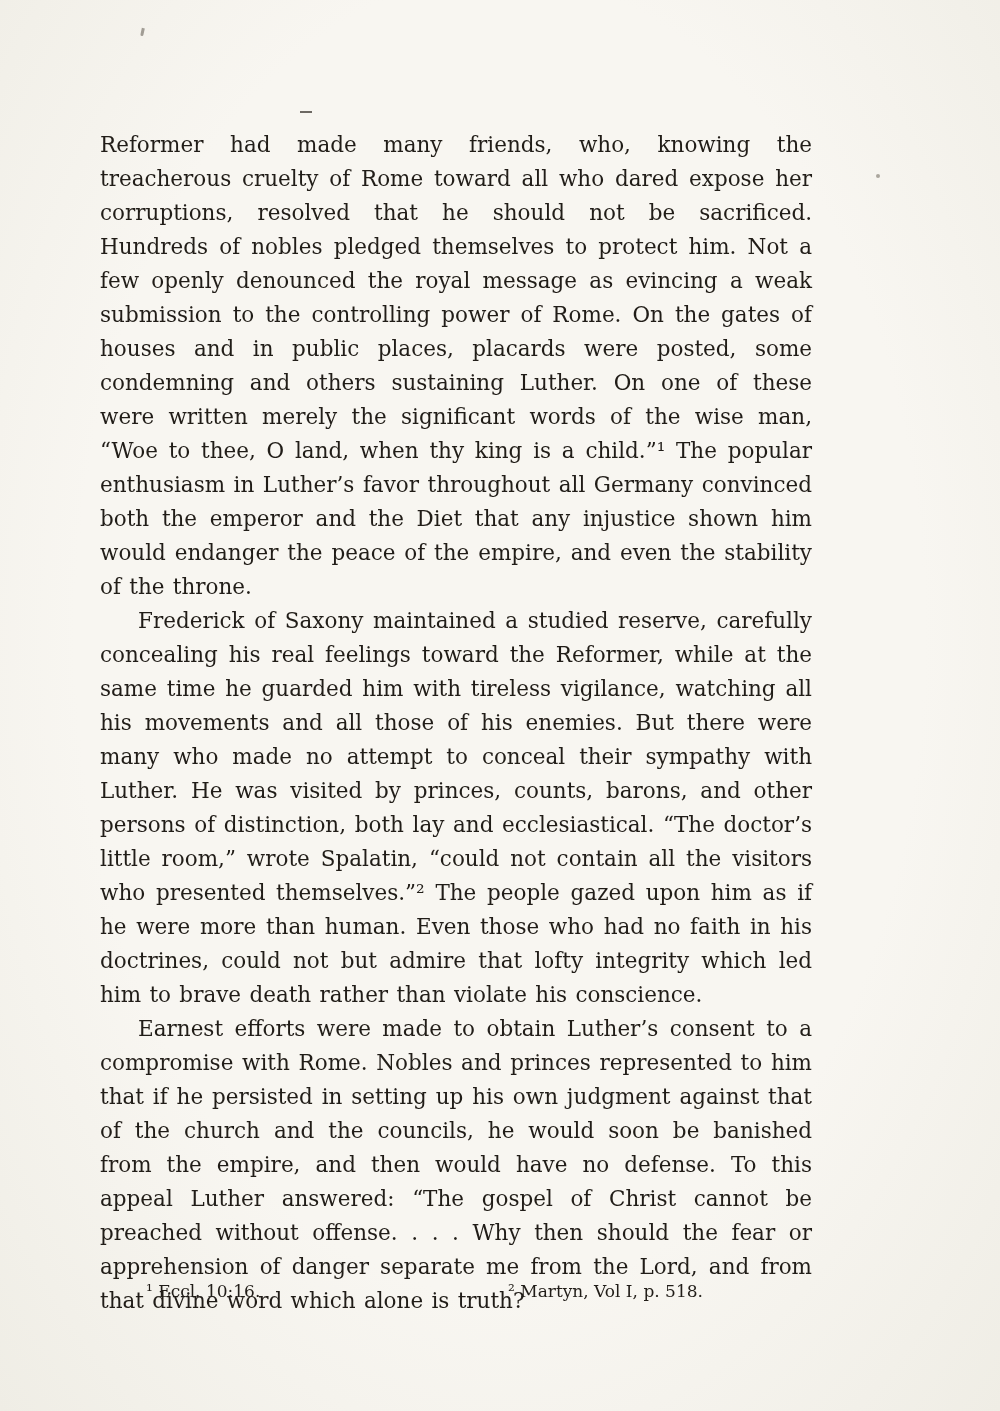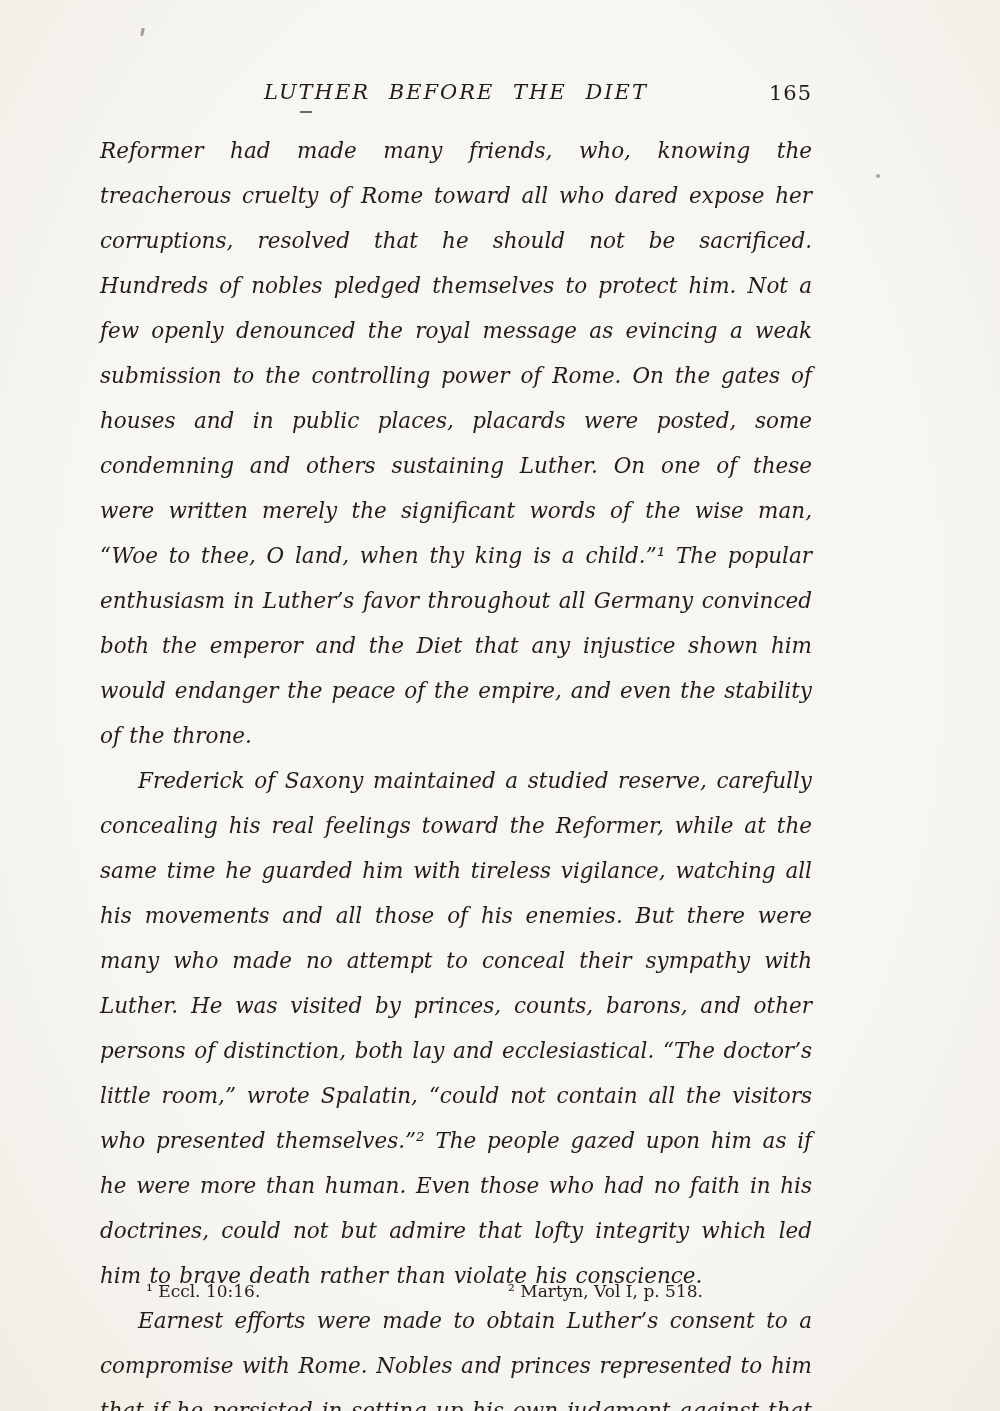--- a/index.html
+++ b/index.html
@@ -41,24 +41,23 @@
   }
   .body-text {
     position: absolute;
     left: 100px;
     top: 128px;
     width: 712px;
   }
   .body-text p {
     margin: 0;
     font-size: 21.5px;
-    line-height: 45px;
+    line-height: 34px;
     text-align: justify;
     word-spacing: 1.5px;
-    font-style: italic;
   }
   .body-text p.indent {
     text-indent: 38px;
   }
   .footnotes {
     position: absolute;
     left: 100px;
     top: 1281px;
     width: 712px;
     height: 26px;
@@ -94,24 +93,20 @@
     background: #7d786f;
     transform: rotate(12deg);
     opacity: 0.7;
   }
 </style>
 </head>
 <body>
 
 <div class="page">
 
-  <div class="running-header">
-    <span class="title">LUTHER BEFORE THE DIET</span>
-    <span class="pageno">165</span>
-  </div>
 
   <div class="body-text">
     <p>Reformer had made many friends, who, knowing the treacherous cruelty of Rome toward all who dared expose her corruptions, resolved that he should not be sacrificed. Hundreds of nobles pledged themselves to protect him. Not a few openly denounced the royal message as evincing a weak submission to the controlling power of Rome. On the gates of houses and in public places, placards were posted, some condemning and others sustaining Luther. On one of these were written merely the significant words of the wise man, “Woe to thee, O land, when thy king is a child.”¹ The popular enthusiasm in Luther’s favor throughout all Germany convinced both the emperor and the Diet that any injustice shown him would endanger the peace of the empire, and even the stability of the throne.</p>
     <p class="indent">Frederick of Saxony maintained a studied reserve, carefully concealing his real feelings toward the Reformer, while at the same time he guarded him with tireless vigilance, watching all his movements and all those of his enemies. But there were many who made no attempt to conceal their sympathy with Luther. He was visited by princes, counts, barons, and other persons of distinction, both lay and ecclesiastical. “The doctor’s little room,” wrote Spalatin, “could not contain all the visitors who presented themselves.”² The people gazed upon him as if he were more than human. Even those who had no faith in his doctrines, could not but admire that lofty integrity which led him to brave death rather than violate his conscience.</p>
     <p class="indent">Earnest efforts were made to obtain Luther’s consent to a compromise with Rome. Nobles and princes represented to him that if he persisted in setting up his own judgment against that of the church and the councils, he would soon be banished from the empire, and then would have no defense. To this appeal Luther answered: “The gospel of Christ cannot be preached without offense. . . . Why then should the fear or apprehension of danger separate me from the Lord, and from that divine word which alone is truth?</p>
   </div>
 
   <div class="footnotes">
     <span class="fn fn-left">¹ Eccl. 10:16.</span>
     <span class="fn fn-right">² Martyn, Vol I, p. 518.</span>

